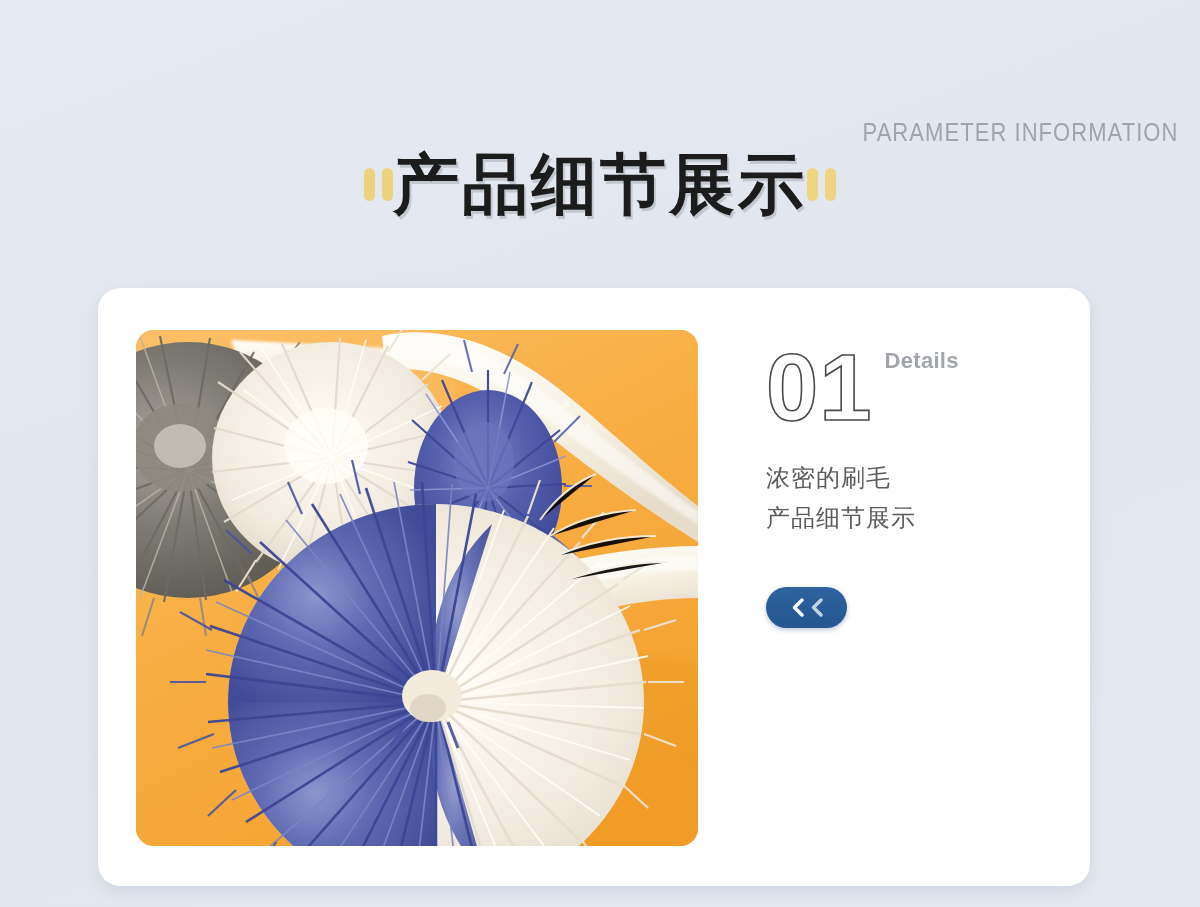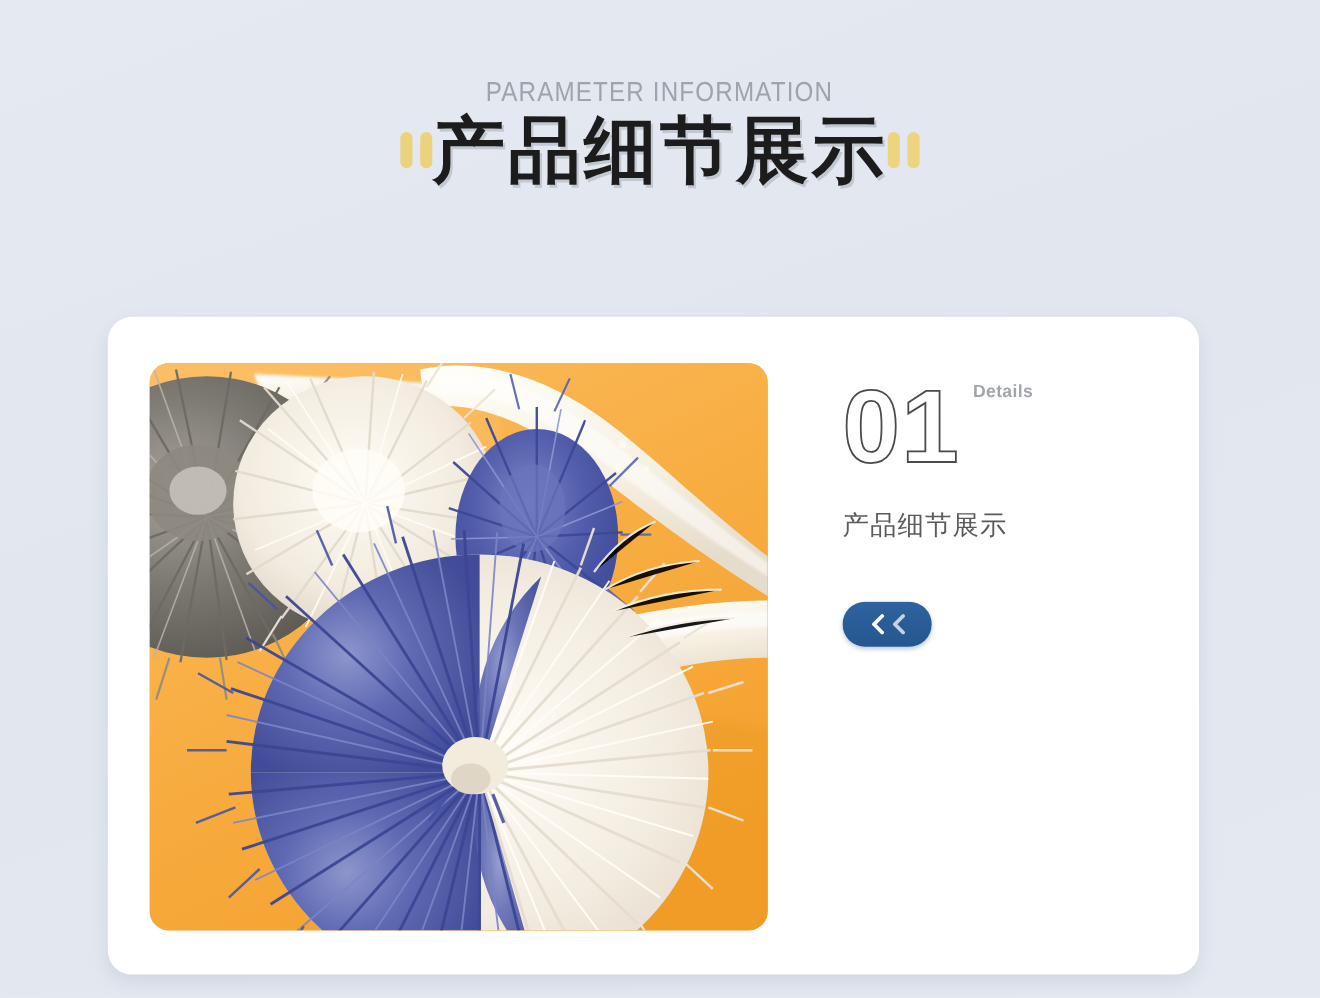--- a/index.html
+++ b/index.html
@@ -6,21 +6,21 @@
   html, body { width:1200px; height:907px; }
   body {
     font-family:"Liberation Sans", sans-serif;
     background:#e4e9f1;
     background-image:linear-gradient(160deg,#e5eaf2 0%,#e2e7ef 45%,#e4e9f1 100%);
     overflow:hidden;
     position:relative;
   }
 
   
-  .header { width:100%; padding-top:70px; text-align:center; }
+  .header { width:100%; padding-top:118px; text-align:right; }
   .eyebrow {
     font-size:25px;
     letter-spacing:1.2px;
     color:#9ea3ac;
     font-family:"Liberation Sans", sans-serif;
     transform:scaleX(0.88);
     display:inline-block;
     font-weight:400;
   }
   .title-row {
@@ -78,21 +78,21 @@
   .num-outline {
     font-size:94px;
     font-weight:700;
     line-height:0.86;
     letter-spacing:1px;
     color:transparent;
     -webkit-text-stroke:1.6px #4a4a4e;
     font-family:"Liberation Sans", sans-serif;
   }
   .num-label {
-    font-size:16px;
+    font-size:22px;
     color:#a2a5ab;
     font-weight:600;
     padding-bottom:8px;
     letter-spacing:0.3px;
   }
   .headline {
     margin-top:74px;
     font-size:55px;
     font-weight:700;
     color:#1d1d1d;
@@ -459,20 +459,21 @@
   </div>
 
   <div class="panel">
     <div class="num-row">
       <div class="num-outline">01</div>
       <div class="num-label">Details</div>
     </div>
 
 
     <div class="sub">
+      <div>浓密的刷毛</div>
       <div>产品细节展示</div>
     </div>
 
     <button class="nav-btn">
       <svg class="chev" width="17" height="19" viewBox="0 0 17 19">
         <path d="M13 2 L5.5 9.5 L13 17" fill="none" stroke="#ffffff" stroke-width="3.4" stroke-linecap="round" stroke-linejoin="round"></path>
       </svg>
       <svg class="chev" width="17" height="19" viewBox="0 0 17 19">
         <path d="M13 2 L5.5 9.5 L13 17" fill="none" stroke="#c3d2e4" stroke-width="3.4" stroke-linecap="round" stroke-linejoin="round"></path>
       </svg>

